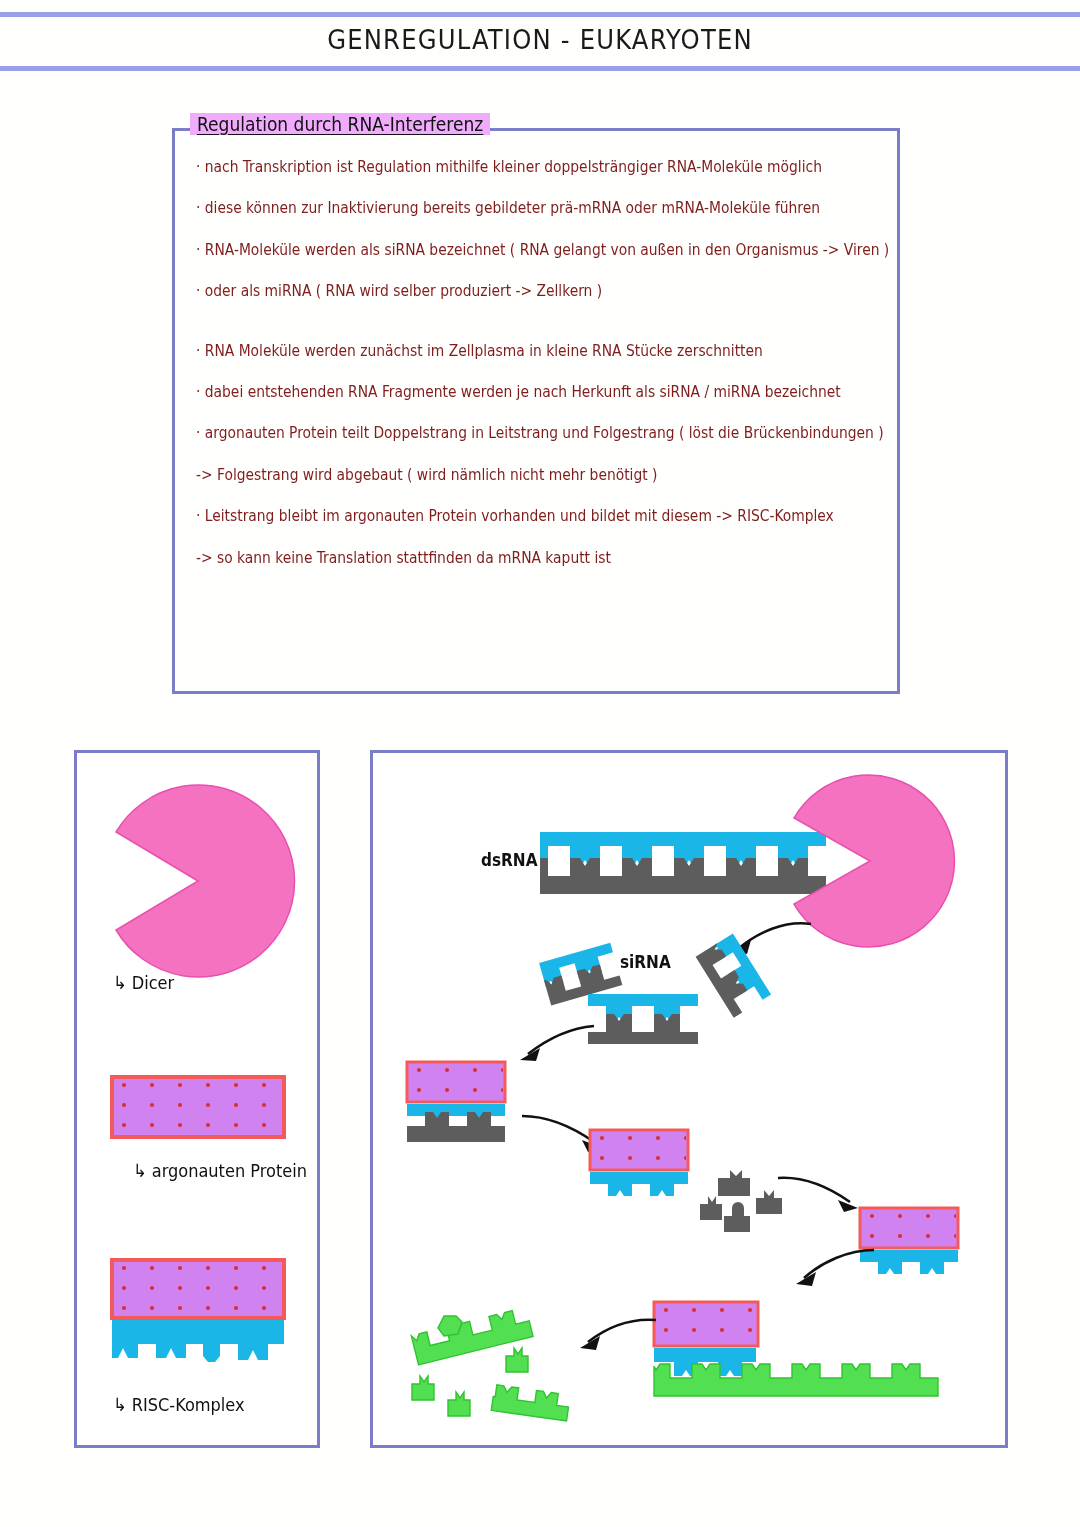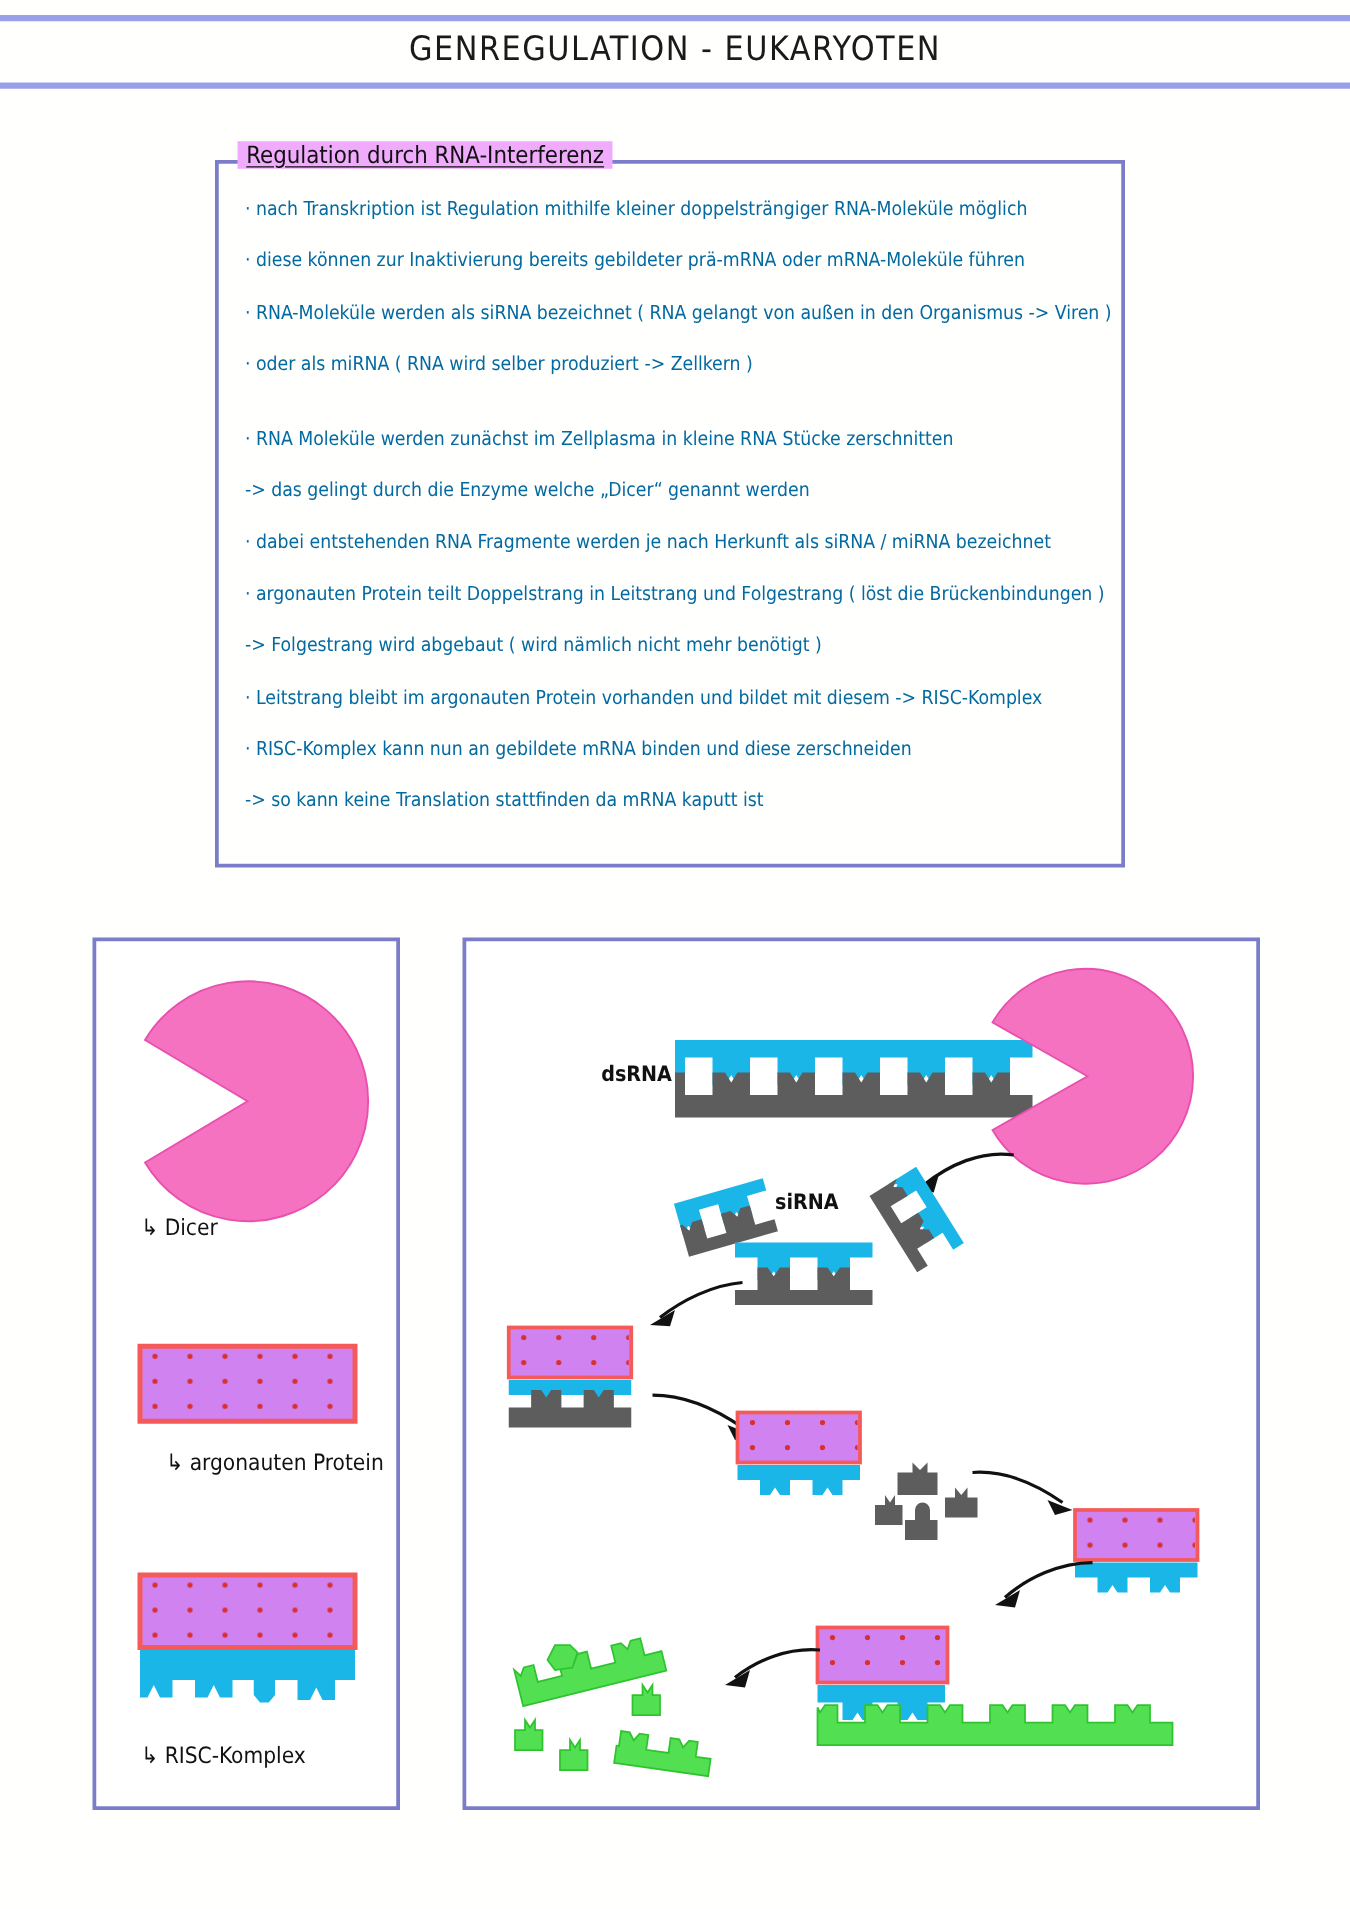--- a/index.html
+++ b/index.html
@@ -31,21 +31,21 @@
     position:absolute;left:190px;top:113px;background:#f0abfc;
     padding:0 7px;font-size:19px;color:#111;
     font-family:"DejaVu Sans Condensed","DejaVu Sans",sans-serif;
     text-decoration:underline;text-underline-offset:3px;
   }
   .notes-body{
     position:absolute;left:196px;top:160px;width:700px;
   }
   .note-line{
     font-family:"DejaVu Sans Condensed","DejaVu Sans",sans-serif;
-    font-size:15.4px;color:#0369a1;line-height:1;margin:0 0 26px 0;
+    font-size:15.4px;color:#7f1d1d;line-height:1;margin:0 0 26px 0;
     white-space:nowrap;
   }
   .note-line.gap{margin-bottom:44px;}
 
   
   .legend-box{
     position:absolute;left:74px;top:750px;width:246px;height:698px;
     border:3px solid #7b7dc8;box-sizing:border-box;background:#fff;
   }
   .legend-cap{
@@ -76,26 +76,24 @@
 
   <div class="notes-box"></div>
   <div class="notes-legend">Regulation durch RNA-Interferenz</div>
 
   <div class="notes-body">
     <div class="note-line">· nach Transkription ist Regulation mithilfe kleiner doppelsträngiger RNA-Moleküle möglich</div>
     <div class="note-line">· diese können zur Inaktivierung bereits gebildeter prä-mRNA oder mRNA-Moleküle führen</div>
     <div class="note-line">· RNA-Moleküle werden als siRNA bezeichnet ( RNA gelangt von außen in den Organismus -&gt; Viren )</div>
     <div class="note-line gap">· oder als miRNA ( RNA wird selber produziert -&gt; Zellkern )</div>
     <div class="note-line">· RNA Moleküle werden zunächst im Zellplasma in kleine RNA Stücke zerschnitten</div>
-    <div class="note-line">-&gt; das gelingt durch die Enzyme welche „Dicer“ genannt werden</div>
     <div class="note-line">· dabei entstehenden RNA Fragmente werden je nach Herkunft als siRNA / miRNA bezeichnet</div>
     <div class="note-line">· argonauten Protein teilt Doppelstrang in Leitstrang und Folgestrang ( löst die Brückenbindungen )</div>
     <div class="note-line">-&gt; Folgestrang wird abgebaut ( wird nämlich nicht mehr benötigt )</div>
     <div class="note-line">· Leitstrang bleibt im argonauten Protein vorhanden und bildet mit diesem -&gt; RISC-Komplex</div>
-    <div class="note-line">· RISC-Komplex kann nun an gebildete mRNA binden und diese zerschneiden</div>
     <div class="note-line">-&gt; so kann keine Translation stattfinden da mRNA kaputt ist</div>
   </div>
 
   <div class="legend-box"></div>
 
   <svg class="abs" style="left:108px;top:788px;" width="180" height="186" viewBox="0 0 180 186">
     <path d="M 90 93 L 8 44 A 96 96 0 1 1 8 142 Z" fill="#f472c0" stroke="#e84fae" stroke-width="1.5"></path>
   </svg>
   <div class="legend-cap" style="left:113px;top:972px;">↳  Dicer</div>
 

